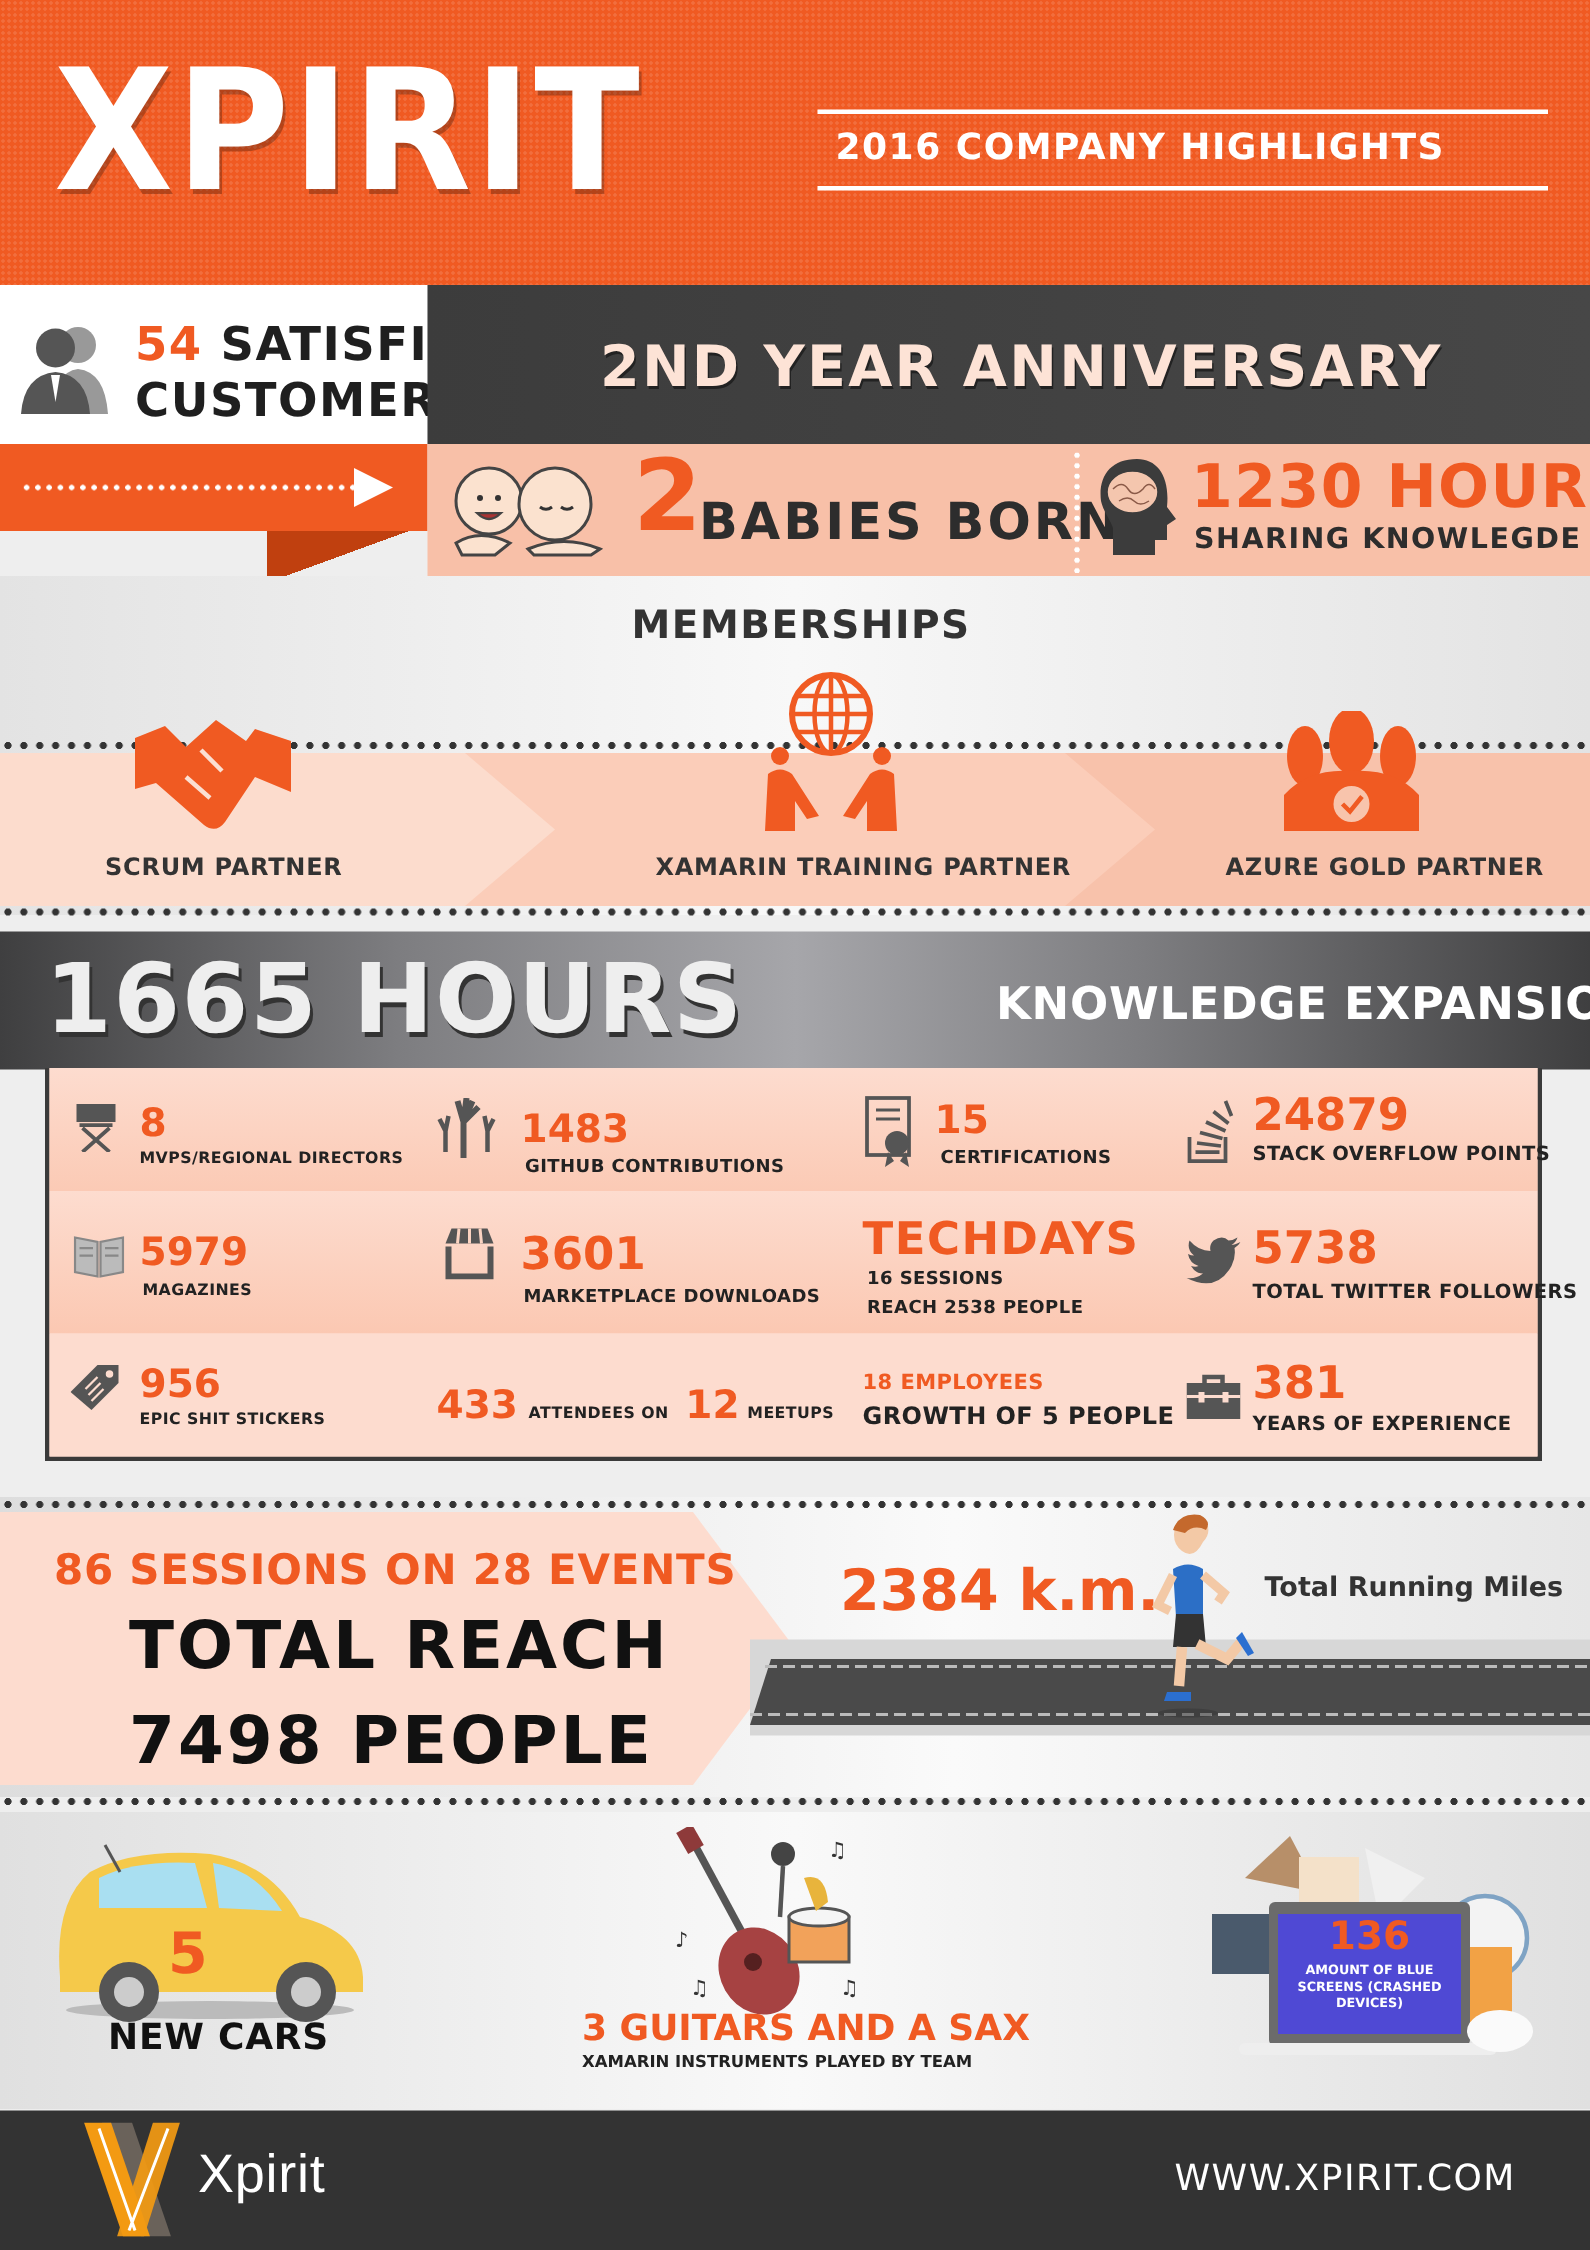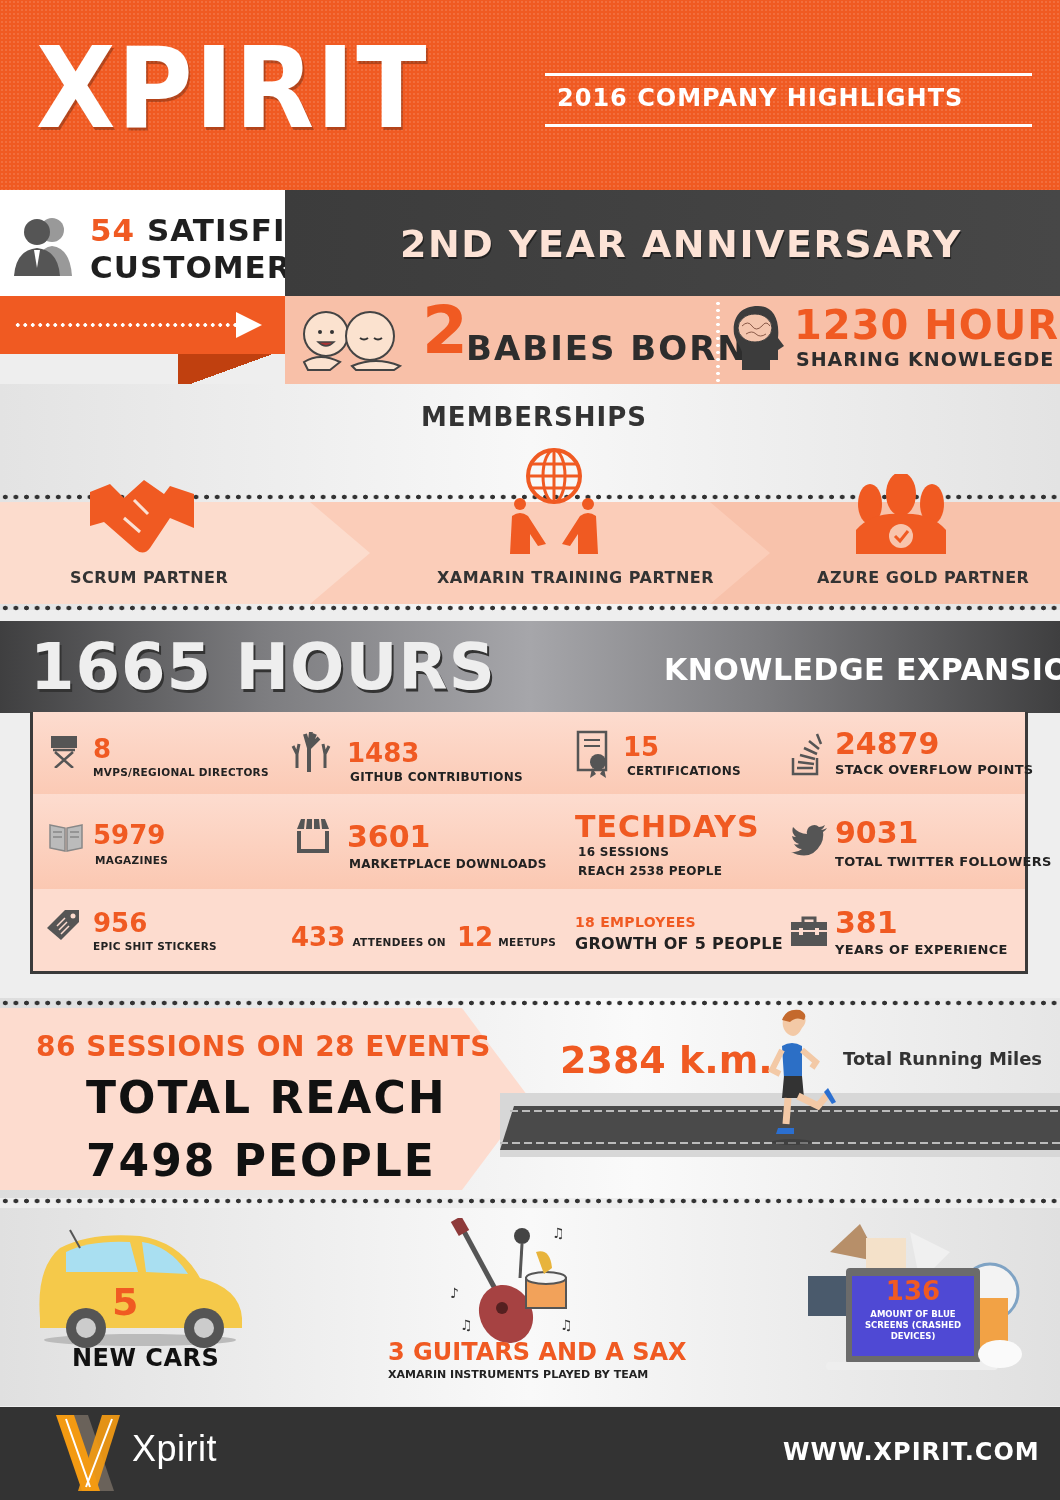--- a/index.html
+++ b/index.html
@@ -78,21 +78,21 @@
 #music-title{left:388px;top:1338px;font-size:24px;color:#f05a22;font-weight:bold;white-space:nowrap}
 #music-sub{left:388px;top:1368px;font-size:11px;color:#222;font-weight:bold;white-space:nowrap}
 #laptop{left:800px;top:1222px;width:222px;height:160px}
 #laptop-num{left:858px;top:1276px;width:110px;text-align:center;font-size:26px;color:#f05a22;font-weight:bold}
 #laptop-txt{left:858px;top:1309px;width:110px;text-align:center;font-size:8.5px;color:#fff;font-weight:bold;line-height:11px}
 
 
 #footer{left:0;top:1407px;width:1060px;height:93px;background:#333}
 #foot-logo{left:54px;top:1415px;width:74px;height:76px}
 #foot-brand{left:132px;top:1428px;font-size:36px;color:#fff;font-family:"Liberation Sans",sans-serif;font-weight:normal;letter-spacing:.5px}
-#foot-url{left:783px;top:1438px;font-size:24px;color:#fff;font-weight:bold;letter-spacing:1px}
+#foot-url{left:783px;top:1438px;font-size:24px;color:#fff;font-weight:normal;letter-spacing:1px}
 </style>
 </head>
 <body>
 
 <div id="header" class="abs">
   <div class="map"></div>
 </div>
 <div id="logo-title" class="abs">XPIRIT</div>
 <div id="hl-line1" class="abs"></div>
 <div id="hl-text" class="abs">2016 COMPANY HIGHLIGHTS</div>
@@ -236,21 +236,21 @@
   </div>
   <div class="cell" style="left:542px;top:100px">
     <div class="num" style="font-size:30px;letter-spacing:1px">TECHDAYS</div>
     <div class="lbl" style="margin-top:3px;margin-left:3px">16 SESSIONS</div>
     <div class="lbl" style="margin-top:5px;margin-left:3px">REACH 2538 PEOPLE</div>
   </div>
   <svg class="ic" style="left:758px;top:112px;width:36px;height:32px" viewBox="0 0 36 32">
       <path d="M36 4 Q32 6 30 6 Q33 4 34 1 Q31 3 28 3 Q24 -1 18 3 Q15 6 16 10 Q8 10 2 3 Q0 9 5 13 Q3 13 1 12 Q2 18 8 20 Q6 21 3 20 Q6 25 11 25 Q6 29 0 28 Q20 38 30 20 Q33 14 32 8 Q35 6 36 4Z" fill="#555"></path>
     </svg>
   <div class="cell" style="left:802px;top:106px">
-    <div class="num" style="font-size:30px">9031</div>
+    <div class="num" style="font-size:30px">5738</div>
     <div class="lbl" style="margin-top:6px;font-size:13px">TOTAL TWITTER FOLLOWERS</div>
   </div>
 
   <svg class="ic" style="left:14px;top:196px;width:34px;height:32px" viewBox="0 0 34 32">
       <path d="M0 20 L18 2 L32 2 L32 14 L14 32Z" fill="#555"></path>
       <circle cx="26" cy="8" r="2.5" fill="#fddccf"></circle>
       <path d="M10 18 L18 10 M12 22 L20 14 M14 26 L22 18" stroke="#fddccf" stroke-width="1.5"></path>
     </svg>
   <div class="cell" style="left:60px;top:198px">
     <div class="num">956</div>

